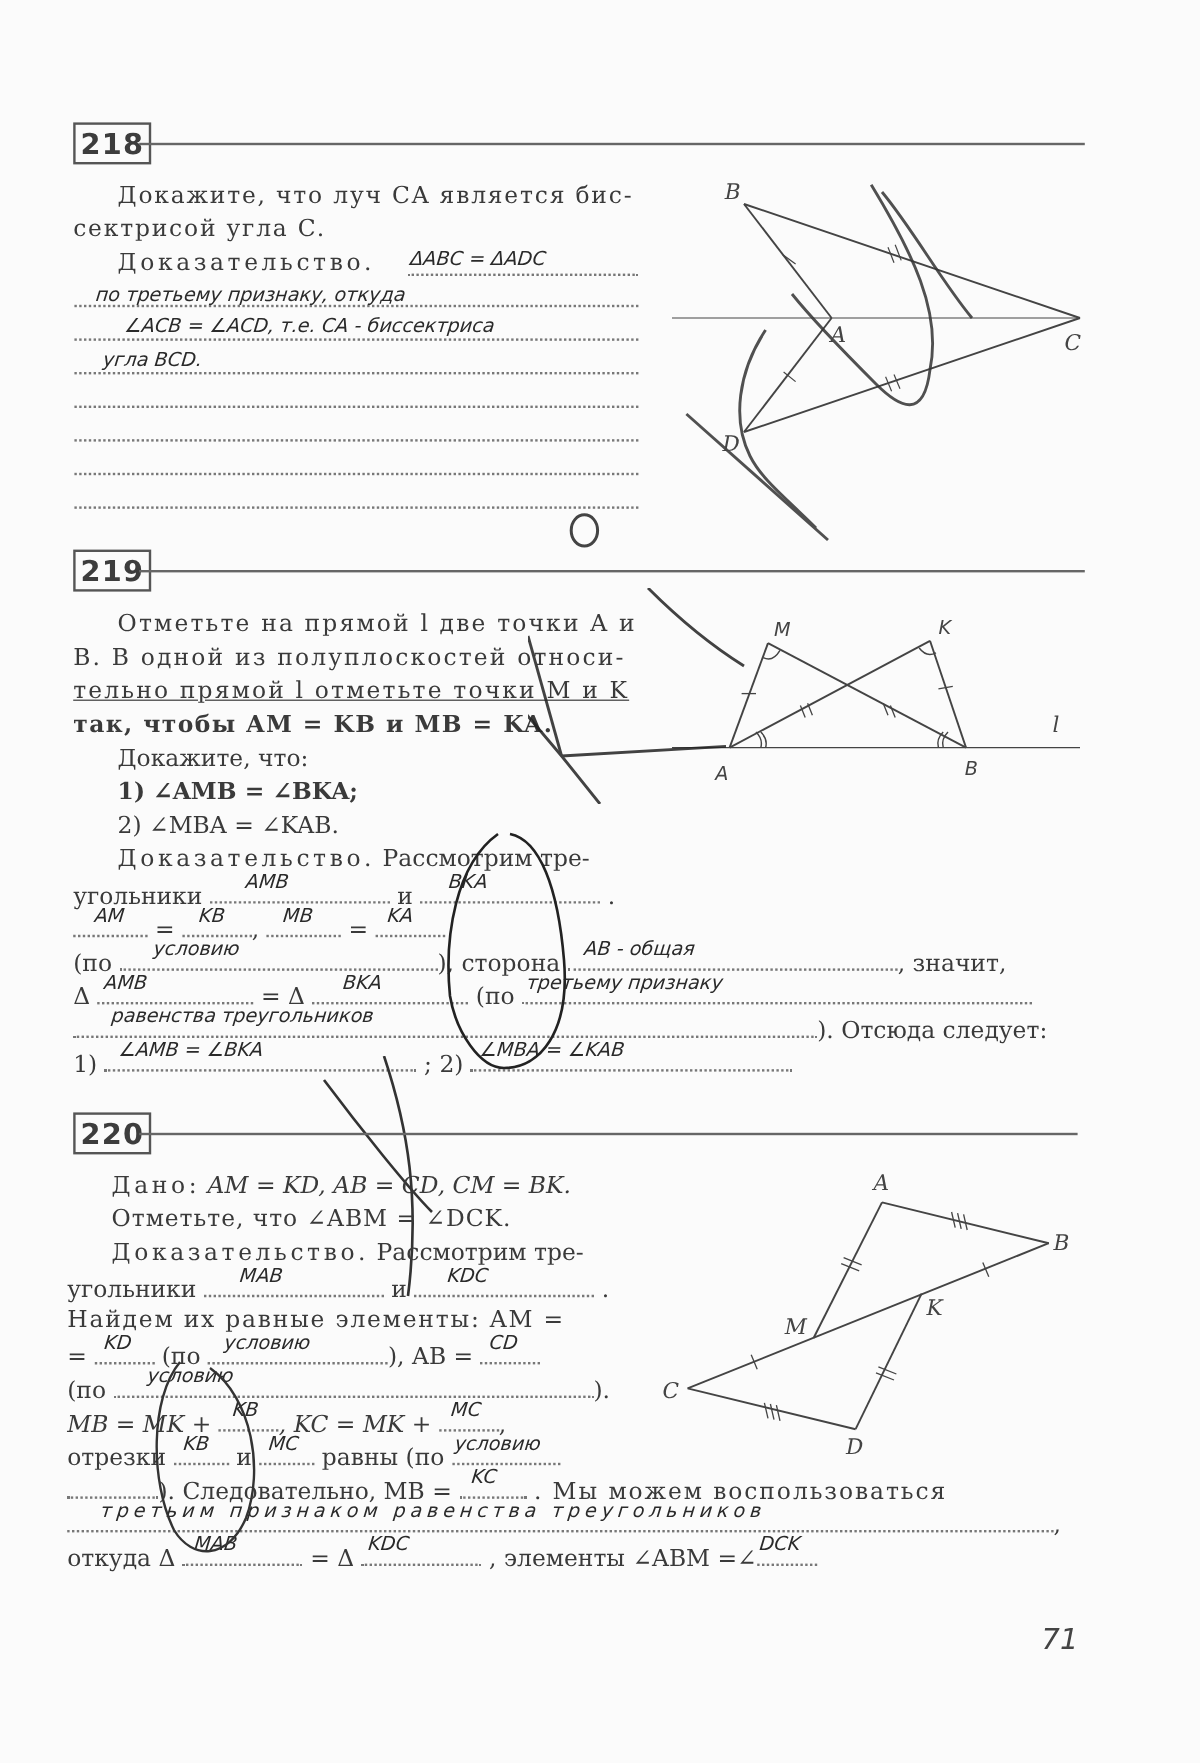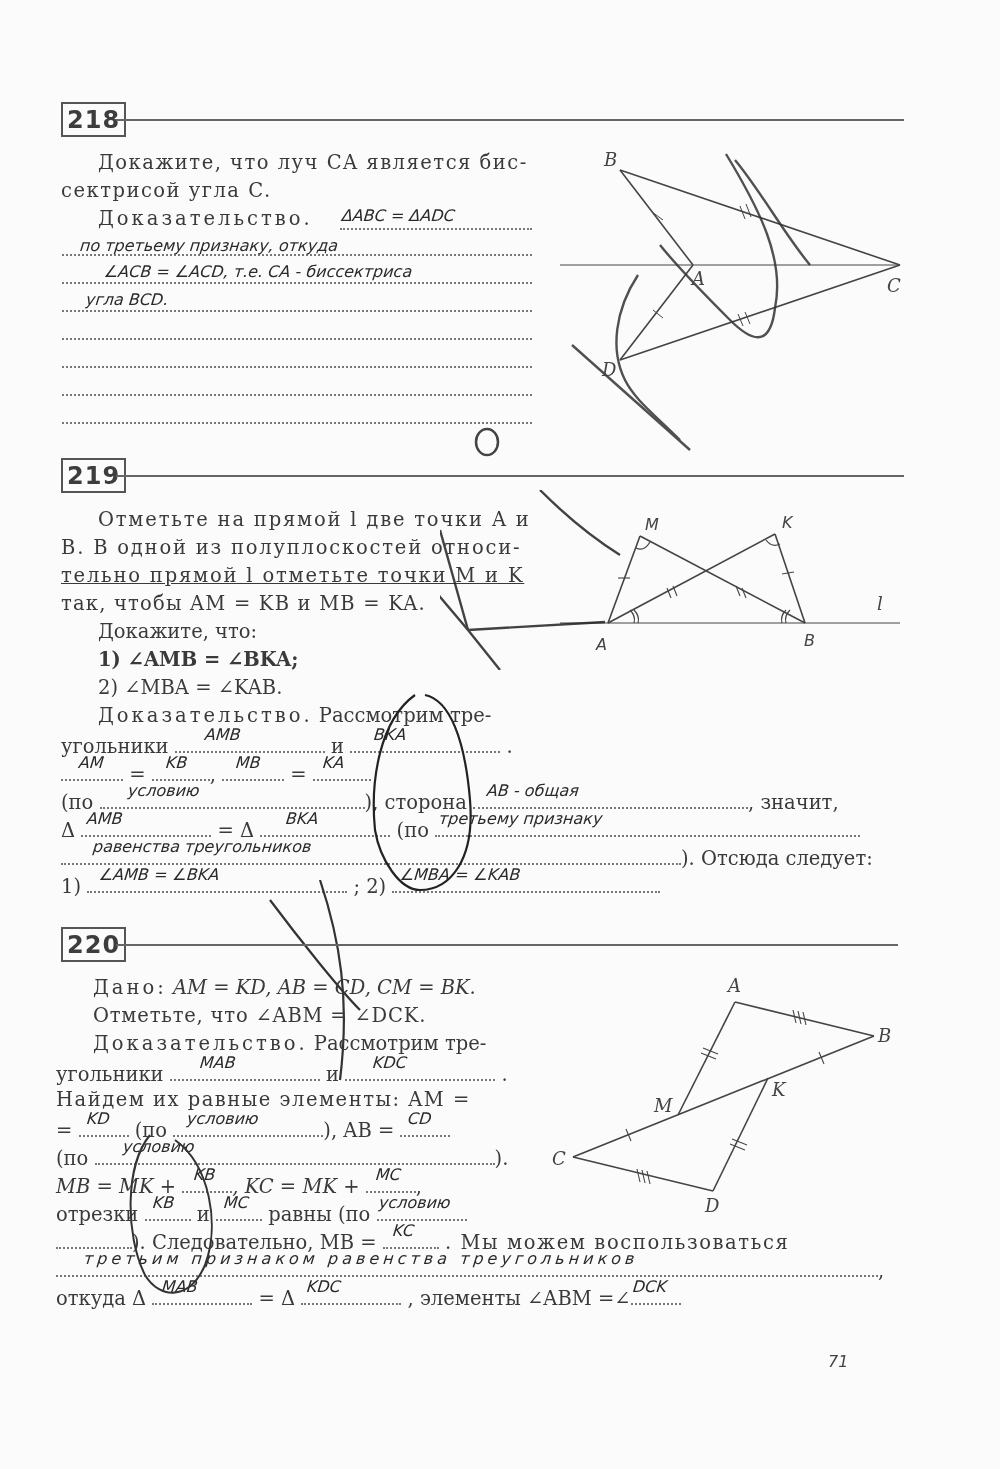--- a/index.html
+++ b/index.html
@@ -8,21 +8,21 @@
   .numbox{position:absolute;border:2.5px solid #555;font-family:"DejaVu Sans",sans-serif;font-weight:bold;font-size:24px;color:#3d3d3d;padding:1px 4px 0 4px;line-height:30px;letter-spacing:1px;background:#fbfbfb;}
   .hrule{position:absolute;height:0;border-top:2px solid #666;}
   .line{position:absolute;font-size:19.5px;line-height:26px;white-space:nowrap;}
   .sp{letter-spacing:3px;}
   .it{font-style:italic;}
   .dots{display:inline-block;border-bottom:2px dotted #777;position:relative;height:20px;vertical-align:baseline;}
   .hw{position:absolute;left:6px;bottom:3px;font-family:"DejaVu Sans",sans-serif;font-size:16px;color:#2a2a2a;font-style:italic;white-space:nowrap;transform:skewX(-6deg);}
   .dotrow{position:absolute;border-bottom:2px dotted #777;height:0;}
   .hwfree{position:absolute;font-family:"DejaVu Sans",sans-serif;font-size:16px;color:#2a2a2a;font-style:italic;white-space:nowrap;transform:skewX(-6deg);}
   svg text{font-family:"DejaVu Serif",serif;font-style:italic;fill:#444;}
-  .pagenum{position:absolute;left:828px;top:1352px;font-family:"DejaVu Sans",sans-serif;font-style:italic;font-size:16px;color:#444;}
+  .pagenum{position:absolute;left:868px;top:1352px;font-family:"DejaVu Sans",sans-serif;font-style:italic;font-size:24px;color:#444;}
 </style>
 </head>
 <body>
 
 <div class="numbox" style="left:61px;top:102px;">218</div>
 <div class="hrule" style="left:116px;top:119px;width:788px;"></div>
 
 <div class="line" style="left:98px;top:150px;letter-spacing:1.5px;">Докажите, что луч CA является бис-</div>
 <div class="line" style="left:61px;top:178px;letter-spacing:1.5px;">сектрисой угла C.</div>
 <div class="line sp" style="left:98px;top:206px;">Доказательство.</div>
@@ -68,21 +68,21 @@
 <svg class="abs" style="left:470px;top:425px;" width="36" height="36">
   <ellipse cx="17" cy="17" rx="11" ry="13" fill="none" stroke="#444" stroke-width="2.5"></ellipse>
 </svg>
 
 <div class="numbox" style="left:61px;top:458px;">219</div>
 <div class="hrule" style="left:116px;top:475px;width:788px;"></div>
 
 <div class="line" style="left:98px;top:507px;letter-spacing:1.8px;">Отметьте на прямой l две точки A и</div>
 <div class="line" style="left:61px;top:535px;letter-spacing:1.8px;">B. В одной из полуплоскостей относи-</div>
 <div class="line" style="left:61px;top:563px;letter-spacing:1.8px;text-decoration:underline;">тельно прямой l отметьте точки M и K</div>
-<div class="line" style="left:61px;top:591px;letter-spacing:1.2px;">так, чтобы AM = KB и MB = KA.</div>
+<div class="line" style="left:61px;top:591px;letter-spacing:1.2px;font-weight:bold;">так, чтобы AM = KB и MB = KA.</div>
 <div class="line" style="left:98px;top:619px;text-align:center;">Докажите, что:</div>
 <div class="line" style="left:98px;top:647px;font-weight:bold;">1) ∠AMB = ∠BKA;</div>
 <div class="line" style="left:98px;top:675px;">2) ∠MBA = ∠KAB.</div>
 
 <div class="line" style="left:98px;top:703px;">
   <span class="sp">Доказательство.</span>
   <span>Рассмотрим тре-</span>
 </div>
 <div class="line" style="left:61px;top:731px;">
   <span>угольники</span>

